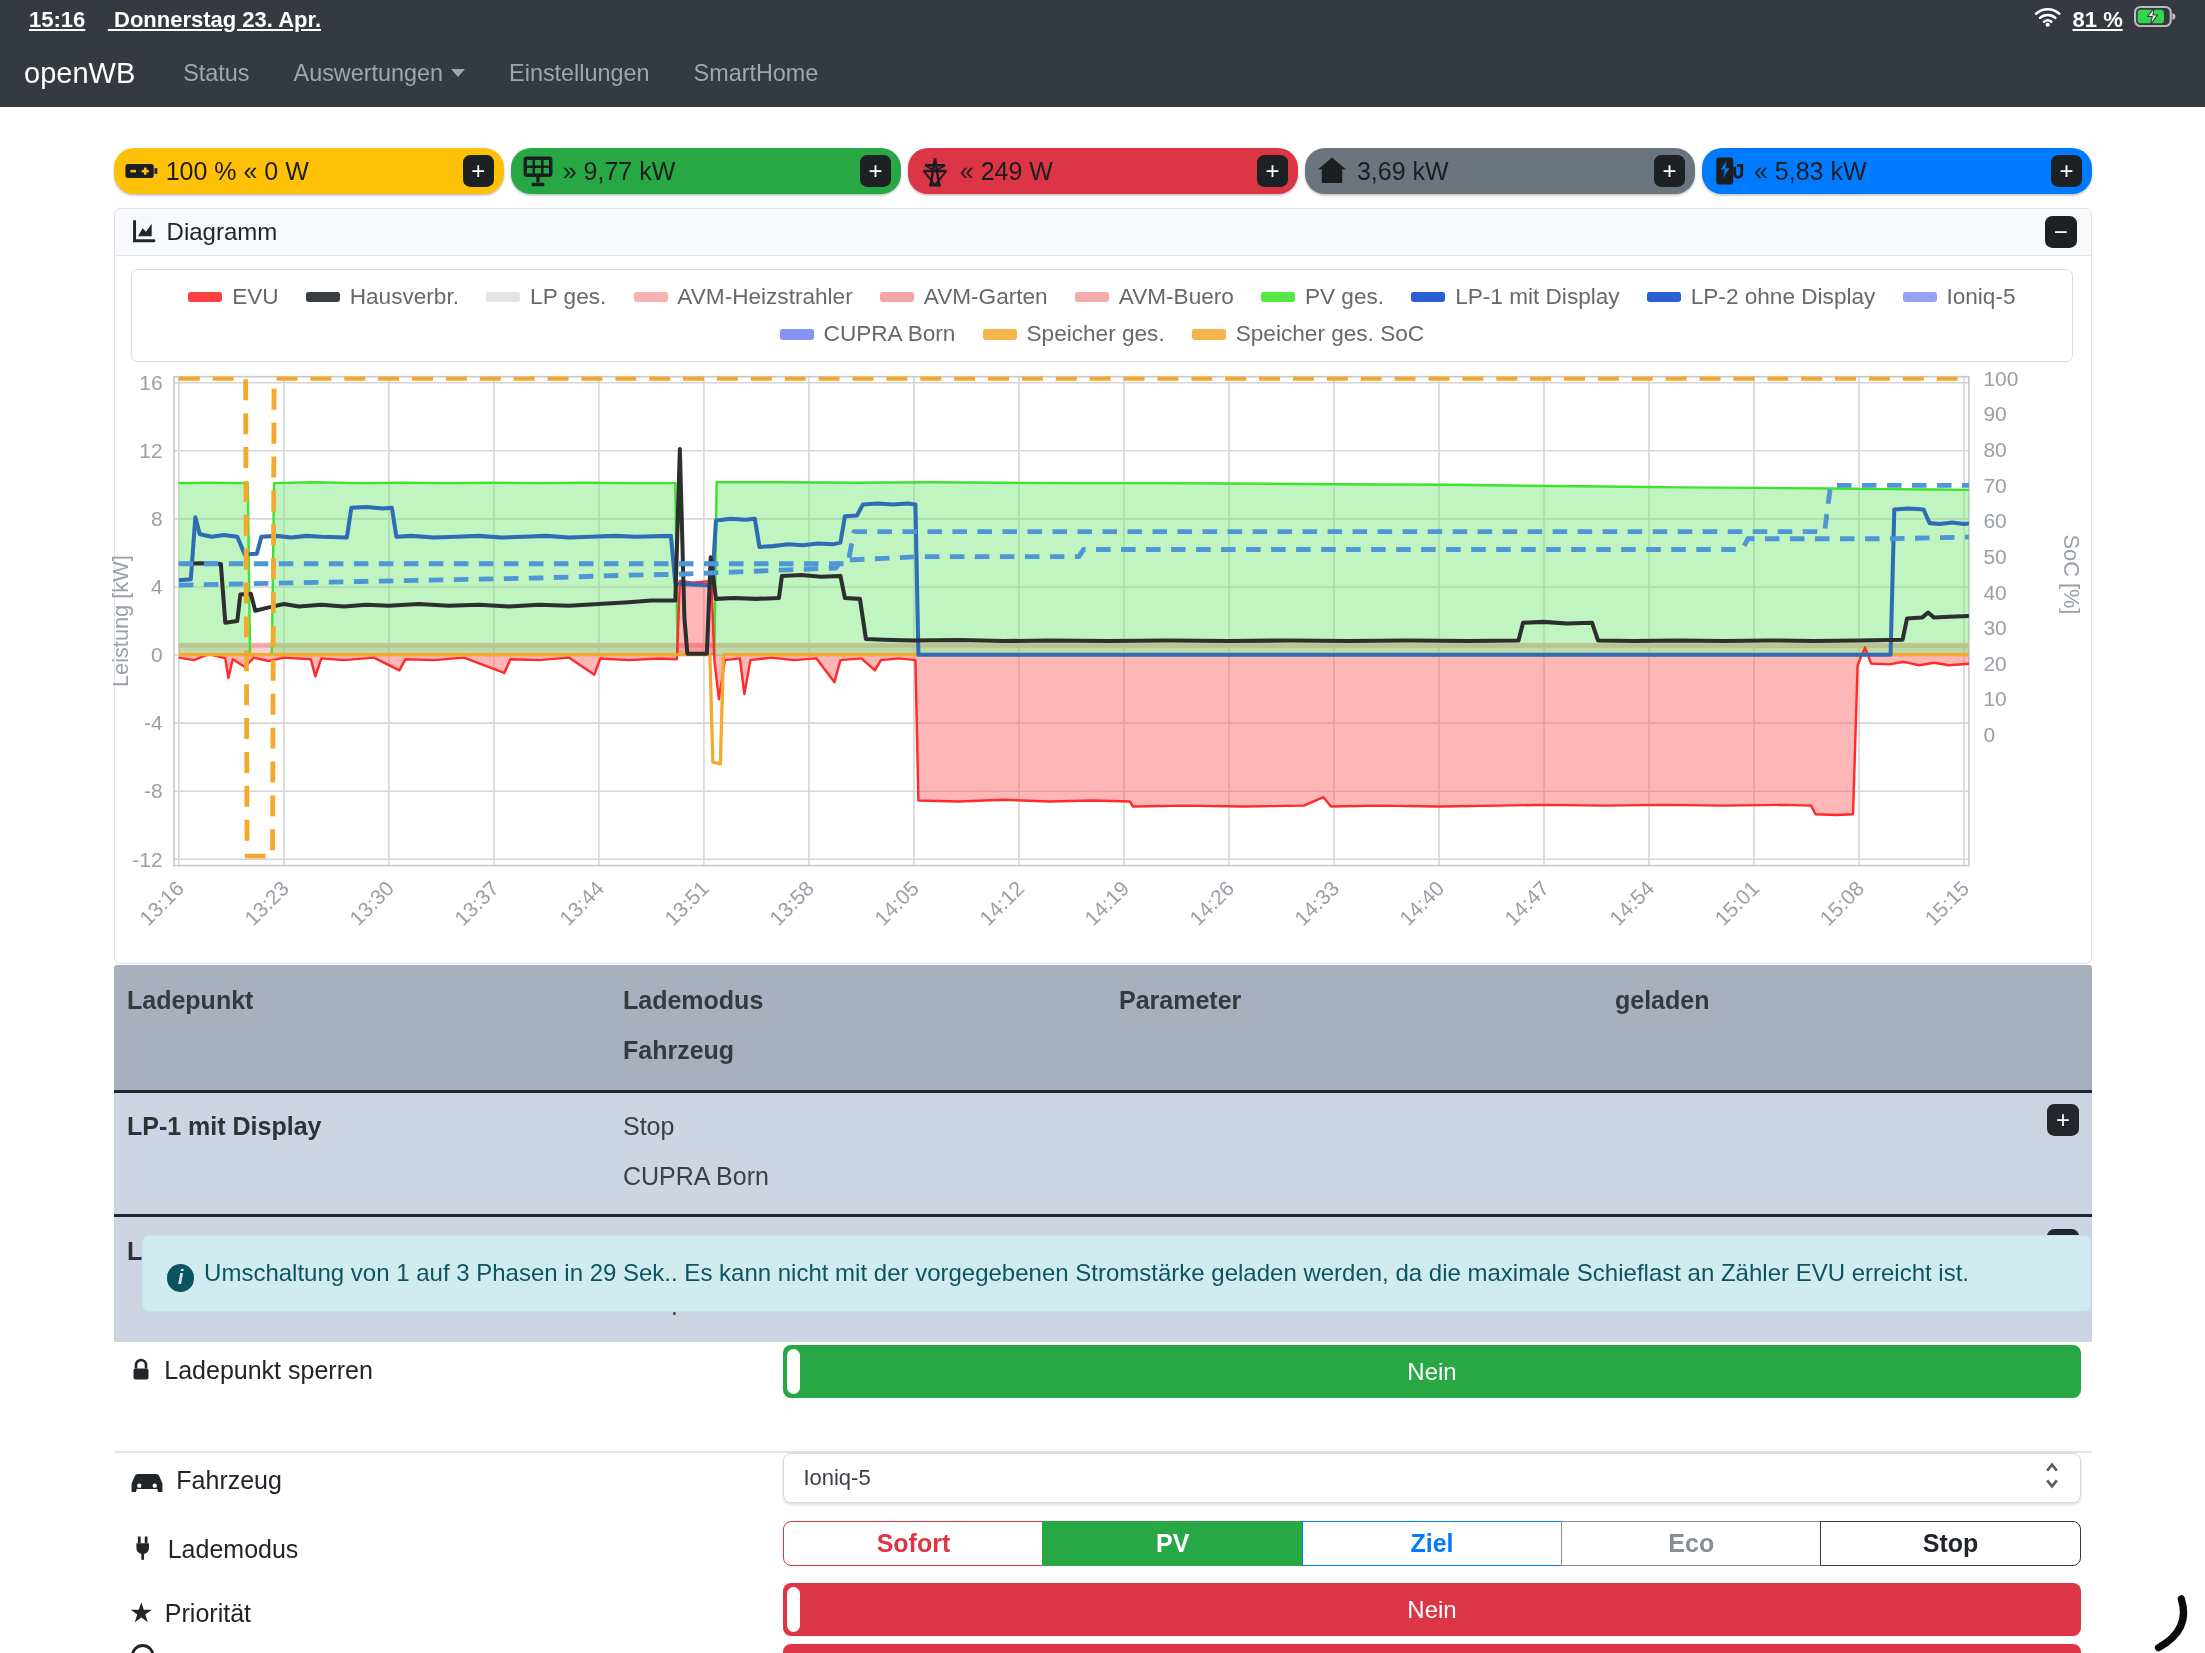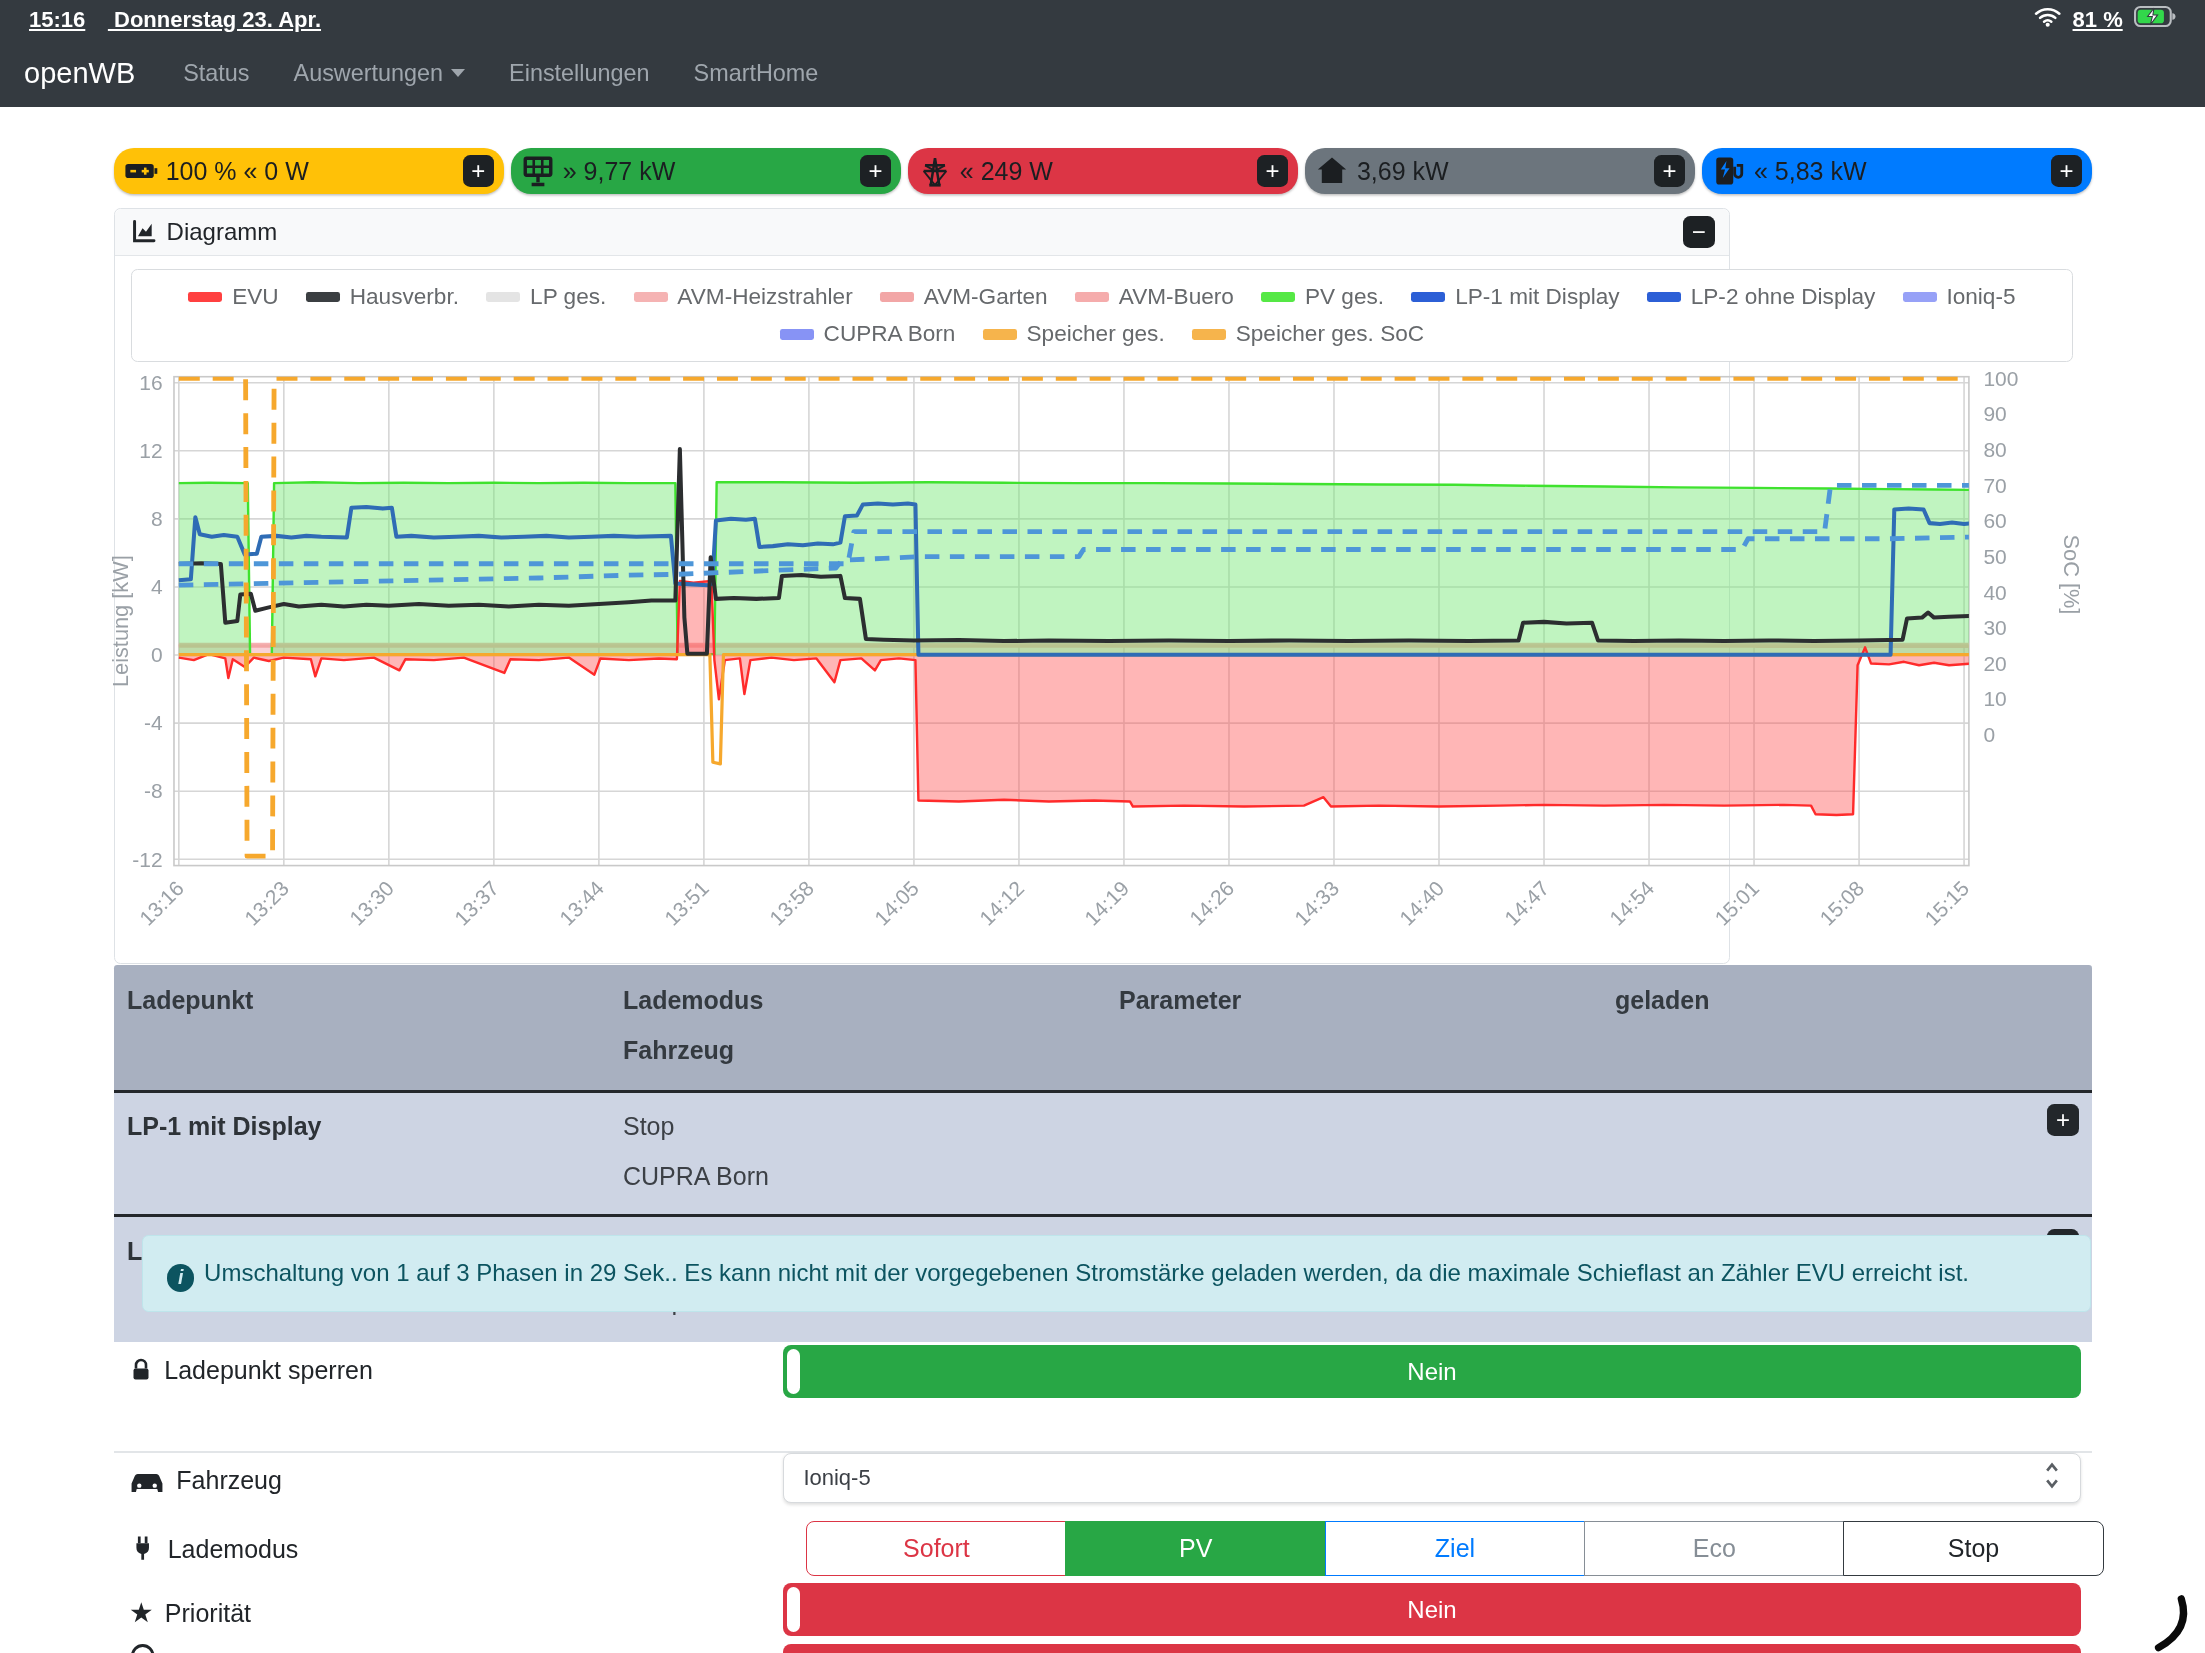--- a/index.html
+++ b/index.html
@@ -18,21 +18,21 @@
 
   
   .badges{position:absolute;left:114px;top:148px;width:1978px;display:flex;gap:7.3px;}
   .badge{height:46px;flex:1;border-radius:20px;display:flex;align-items:center;padding:0 9.7px;box-sizing:border-box;
     color:#1b1e21;font-size:25px;box-shadow:0 1.6px 2.4px rgba(0,0,0,.25);}
   .badge .bicon{width:34px;height:34px;margin-right:8px;flex:0 0 auto;}
   .badge .btext{flex:1;white-space:nowrap;}
   .mini-btn{width:31.5px;height:31.5px;border-radius:7.3px;background:#1d2124;color:#fff;font-size:24px;line-height:31.5px;text-align:center;flex:0 0 auto;}
 
   
-  .card{position:absolute;left:114px;top:208px;width:1616px;height:756px;border:1.6px solid #dee2e6;border-radius:6.5px;background:#fff;box-sizing:border-box;}
+  .card{position:absolute;left:114px;top:208px;width:1978px;height:756px;border:1.6px solid #dee2e6;border-radius:6.5px;background:#fff;box-sizing:border-box;}
   .card-header{height:47px;background:#f8f9fa;border-bottom:1.6px solid #e3e6e9;border-radius:6.5px 6.5px 0 0;
     display:flex;align-items:center;padding:0 14.5px;box-sizing:border-box;font-size:24px;color:#212529;}
   .card-header .hicon{width:27.4px;height:27.4px;margin-right:9.7px;}
   .card-header .spacer{flex:1;}
   .legend-box{position:absolute;left:16px;top:60px;width:1942px;border:1.6px solid #d9dcdf;border-radius:6.5px;background:#fff;
     display:flex;flex-wrap:wrap;justify-content:center;align-items:center;padding:14px 48px;box-sizing:border-box;column-gap:27.4px;row-gap:11.3px;}
   .lg-item{display:flex;align-items:center;gap:9.7px;font-size:22.6px;color:#66696c;}
   .lg-swatch{width:34px;height:10.5px;border-radius:2.4px;display:inline-block;}
 
   .chart-wrap{position:absolute;left:0;top:363px;width:2205px;height:601px;}
@@ -62,21 +62,21 @@
   
   .ctl-label{position:absolute;left:129px;font-size:25px;color:#212529;display:flex;align-items:center;gap:11.3px;}
   .ctl-label svg{flex:0 0 auto;}
   .toggle{position:absolute;left:783px;width:1298px;height:53px;border-radius:8px;color:#fff;font-size:24px;
     display:flex;align-items:center;justify-content:center;}
   .toggle .handle{position:absolute;left:4px;top:4px;bottom:4px;width:13px;background:#fff;border-radius:6.5px;}
   .divider{position:absolute;left:114px;width:1978px;height:1.6px;background:#e2e5e8;}
   .select{position:absolute;left:783px;top:1453px;width:1298px;height:50px;background:#fff;border:1.6px solid #d7dadd;border-radius:8px;
     box-shadow:0 1.6px 3.2px rgba(0,0,0,.12);display:flex;align-items:center;padding:0 19.4px;box-sizing:border-box;font-size:22px;color:#3c4046;}
   .select .spacer{flex:1;}
-  .btn-group{position:absolute;left:806px;top:1521px;width:1298px;height:55px;display:flex;}
+  .btn-group{position:absolute;left:783px;top:1521px;width:1298px;height:45px;display:flex;font-weight:bold;}
   .mode-btn{flex:1;background:#fff;border:1.6px solid #ccc;margin-left:-1.6px;font-size:25px;display:flex;align-items:center;justify-content:center;}
   .mode-btn:first-child{border-radius:8px 0 0 8px;margin-left:0;}
   .mode-btn:last-child{border-radius:0 8px 8px 0;}
   .star{font-size:27.4px;color:#212529;}
   .bottom-slice{position:absolute;left:783px;top:1644px;width:1298px;height:9px;background:#dc3545;border-radius:8px 8px 0 0;}
   .bottom-icon{position:absolute;left:129px;top:1642px;width:27.4px;height:11.3px;overflow:hidden;}
 </style>
 </head>
 <body>
 

